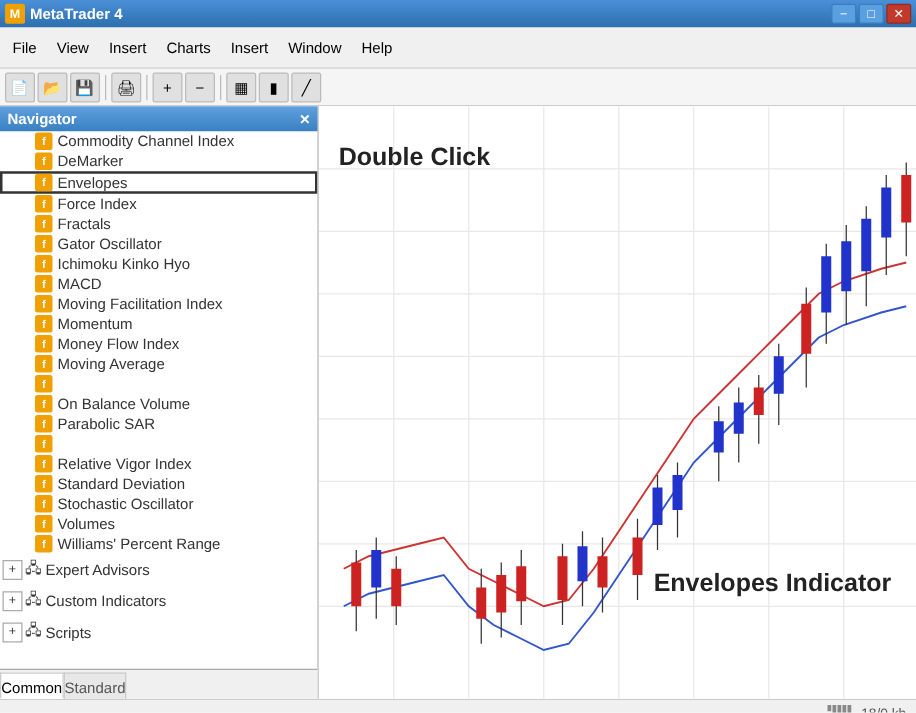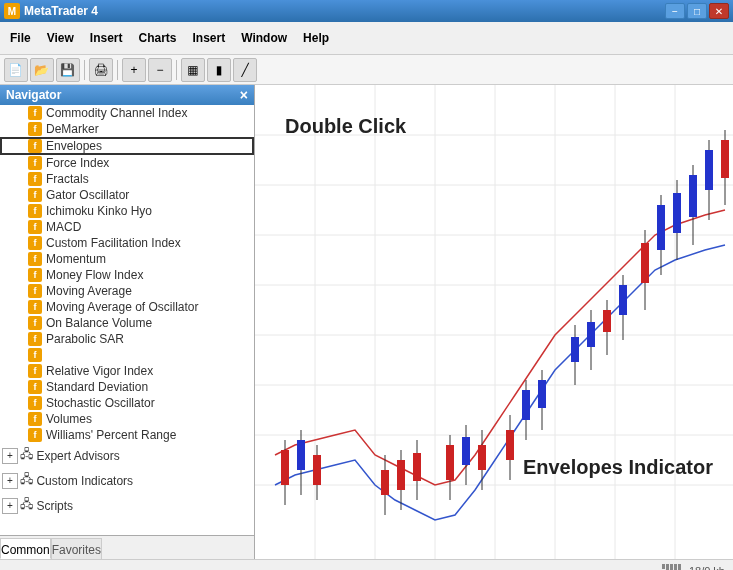--- a/index.html
+++ b/index.html
@@ -23,21 +23,20 @@
     .title-btn.close { background: #c0392b; border-color: #922b21; }
 
     
     .menu-bar {
       background: #f0f0f0;
       height: 22px;
       display: flex;
       align-items: center;
       padding: 16px 2px;
       border-bottom: 1px solid #ccc;
-      font-weight: bold;
     }
     .menu-item { padding: 2px 8px; cursor: pointer; font-size: 12px; }
 
     
     .toolbar {
       background: #f5f5f5;
       height: 30px;
       display: flex;
       align-items: center;
       padding: 0 4px;
@@ -149,21 +148,21 @@
       flex: 1;
       background: #fff;
       position: relative;
       overflow: hidden;
     }
 
     
     .double-click-label {
       position: absolute;
       top: 30px;
-      left: 30px;
+      left: 16px;
       font-size: 20px;
       font-weight: bold;
       color: #222;
       font-family: Arial, sans-serif;
     }
 
     
     .envelopes-label {
       position: absolute;
       bottom: 80px;
@@ -273,37 +272,36 @@
         <div class="tree-item">
           <div class="tree-item-icon">f</div>
           <span>Ichimoku Kinko Hyo</span>
         </div>
         <div class="tree-item">
           <div class="tree-item-icon">f</div>
           <span>MACD</span>
         </div>
         <div class="tree-item">
           <div class="tree-item-icon">f</div>
-          <span>Custom Facilitation Index</span>
+          <span>Moving Facilitation Index</span>
         </div>
         <div class="tree-item">
           <div class="tree-item-icon">f</div>
           <span>Momentum</span>
         </div>
         <div class="tree-item">
           <div class="tree-item-icon">f</div>
           <span>Money Flow Index</span>
         </div>
         <div class="tree-item">
           <div class="tree-item-icon">f</div>
           <span>Moving Average</span>
         </div>
         <div class="tree-item">
           <div class="tree-item-icon">f</div>
-          <span>Moving Average of Oscillator</span>
         </div>
         <div class="tree-item">
           <div class="tree-item-icon">f</div>
           <span>On Balance Volume</span>
         </div>
         <div class="tree-item">
           <div class="tree-item-icon">f</div>
           <span>Parabolic SAR</span>
         </div>
         <div class="tree-item">
@@ -344,21 +342,21 @@
           <span class="expand-icon">+</span>
           <span style="margin-right:3px;">🖧</span>
           <span>Scripts</span>
         </div>
 
       </div>
     </div>
 
     <div class="navigator-tabs">
       <div class="nav-tab active">Common</div>
-      <div class="nav-tab">Favorites</div>
+      <div class="nav-tab">Standard</div>
     </div>
   </div>
 
   <div class="chart-area">
     <svg width="100%" height="100%" viewBox="0 0 478 474" preserveAspectRatio="none">
 
       <rect width="478" height="474" fill="white"></rect>
 
       <g stroke="#e8e8e8" stroke-width="1">
         <line x1="0" y1="50" x2="478" y2="50"></line>

